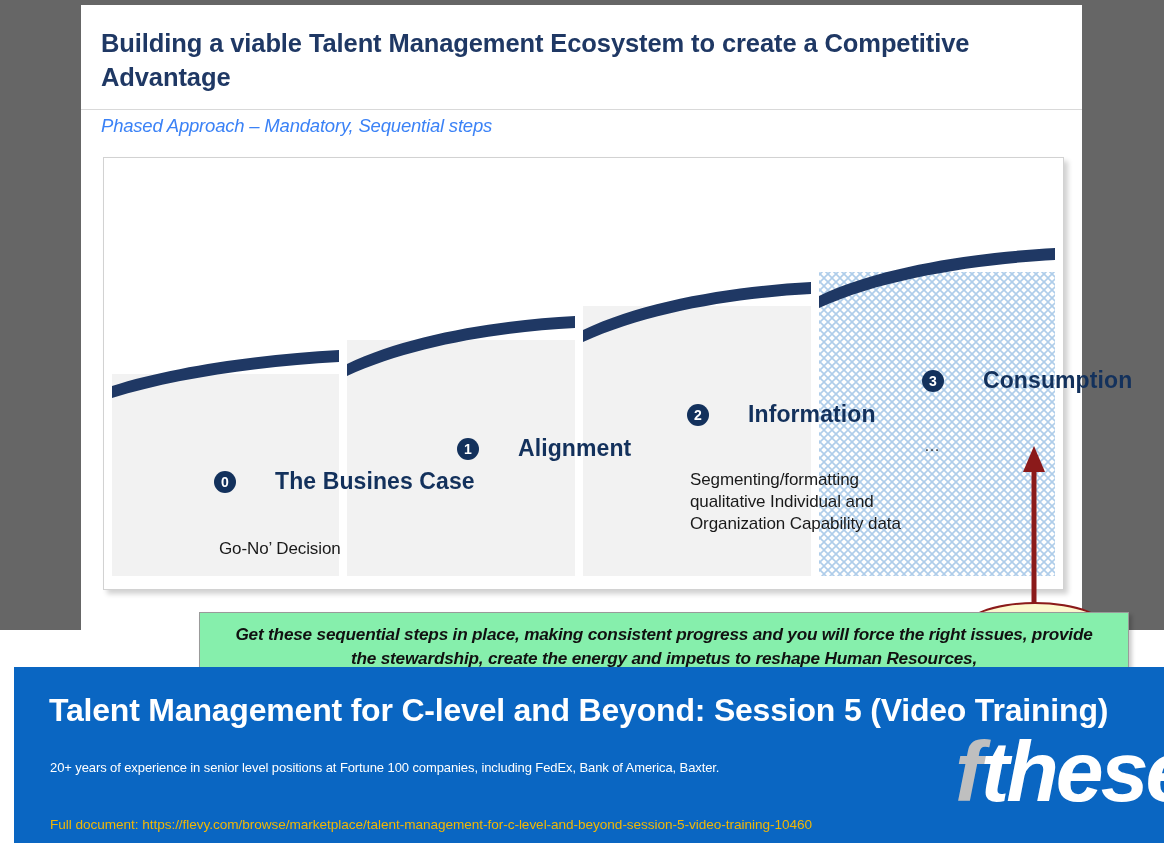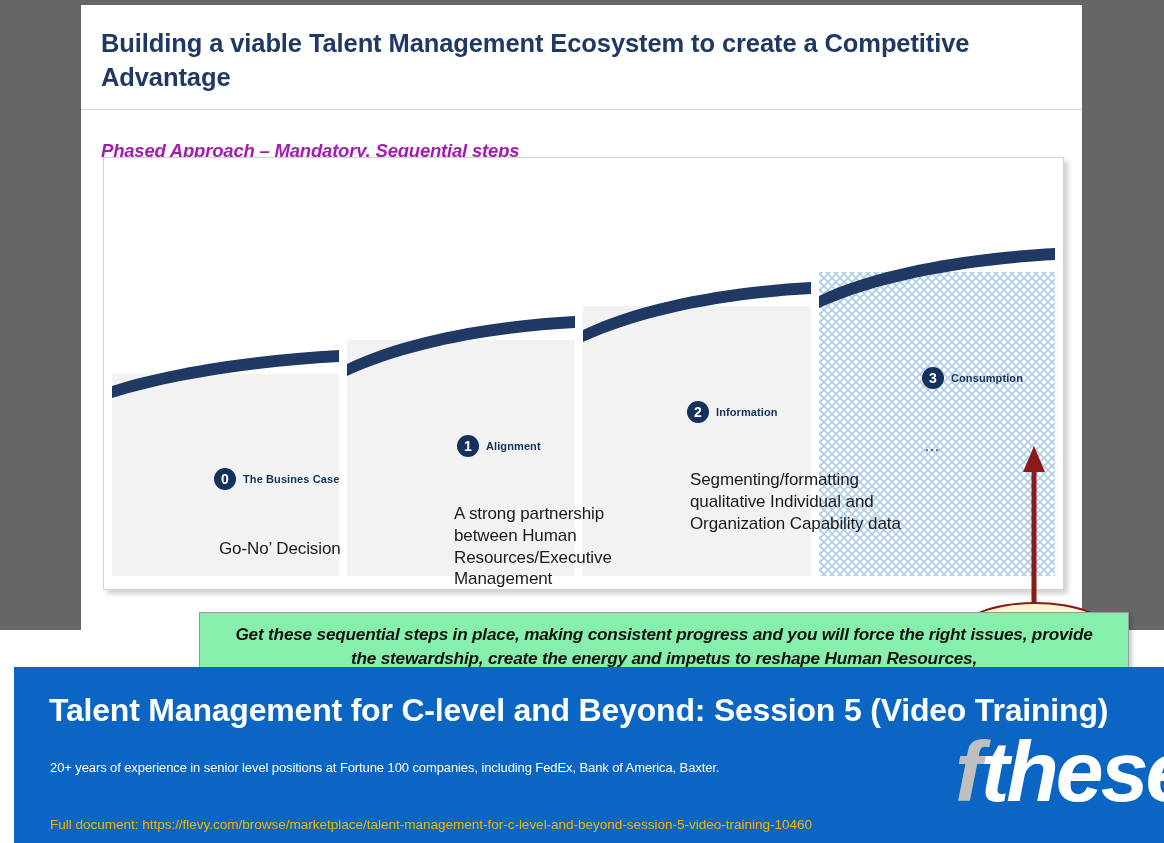--- a/index.html
+++ b/index.html
@@ -53,25 +53,25 @@
     top: 104px;
     width: 1001px;
     height: 1px;
     background: #d9d9d9;
   }
 
   
   #subtitle {
     position: absolute;
     left: 20px;
-    top: 135px;
+    top: 110px;
     font-size: 18.5px;
-    font-weight: bold;
+    font-weight: normal;
     font-style: italic;
-    color: #a21caf;
+    color: #3b82f6;
     letter-spacing: -0.2px;
   }
 
   
   #diagram-panel {
     position: absolute;
     left: 22px;
     top: 152px;
     width: 961px;
     height: 433px;
@@ -112,24 +112,25 @@
     color: #ffffff;
     font-size: 14px;
     font-weight: bold;
     display: flex;
     align-items: center;
     justify-content: center;
     line-height: 1;
     flex: 0 0 auto;
   }
   .step-label {
-    font-size: 11px;
+    font-size: 23px;
     font-weight: bold;
     color: #13315C;
     letter-spacing: 0.1px;
+    margin-left: 32px;
   }
 
   #marker-0 { left: 110px; top: 310px; }
   #marker-1 { left: 353px; top: 277px; }
   #marker-2 { left: 583px; top: 243px; }
   #marker-3 { left: 818px; top: 209px; }
 
   
   .col-text {
     position: absolute;
@@ -306,21 +307,20 @@
         <div class="step-marker" id="marker-2">
           <span class="step-badge">2</span>
           <span class="step-label">Information</span>
         </div>
         <div class="step-marker" id="marker-3">
           <span class="step-badge">3</span>
           <span class="step-label">Consumption</span>
         </div>
 
         <div class="col-text" id="col-text-0">Go-No’ Decision</div>
-        <div class="col-text" id="col-text-1">A strong partnership between Human Resources/Executive Management</div>
         <div class="col-text" id="col-text-2">Segmenting/formatting qualitative  Individual and Organization Capability data</div>
         <div class="col-text" id="col-text-3">…</div>
 
         <svg id="we-are-here-arrow" viewBox="0 0 30 168">
           <line x1="15" y1="168" x2="15" y2="22" stroke="#8B1A1A" stroke-width="5"></line>
           <polygon points="15,2 26,28 4,28" fill="#8B1A1A"></polygon>
         </svg>
 
         <div id="we-are-here">
           <span id="we-are-here-label">We are here</span>

